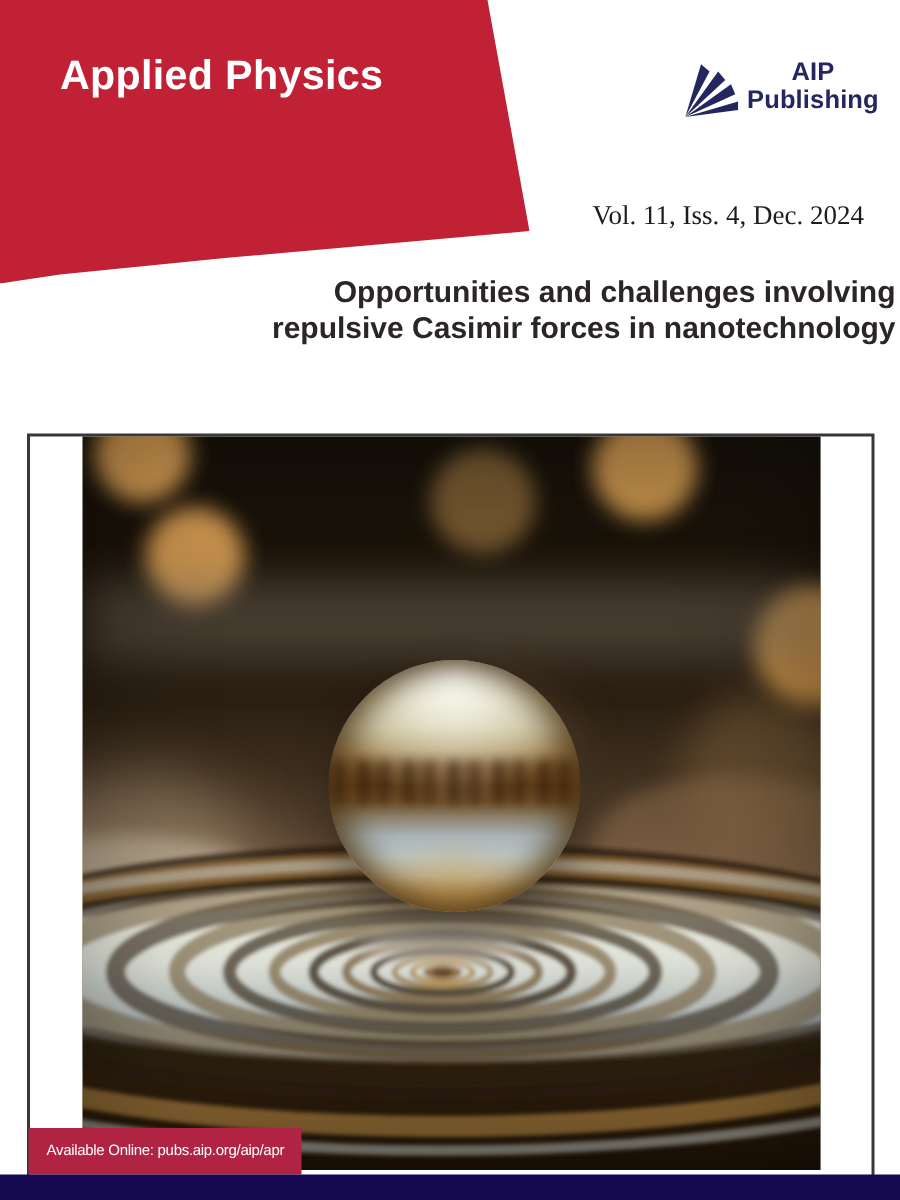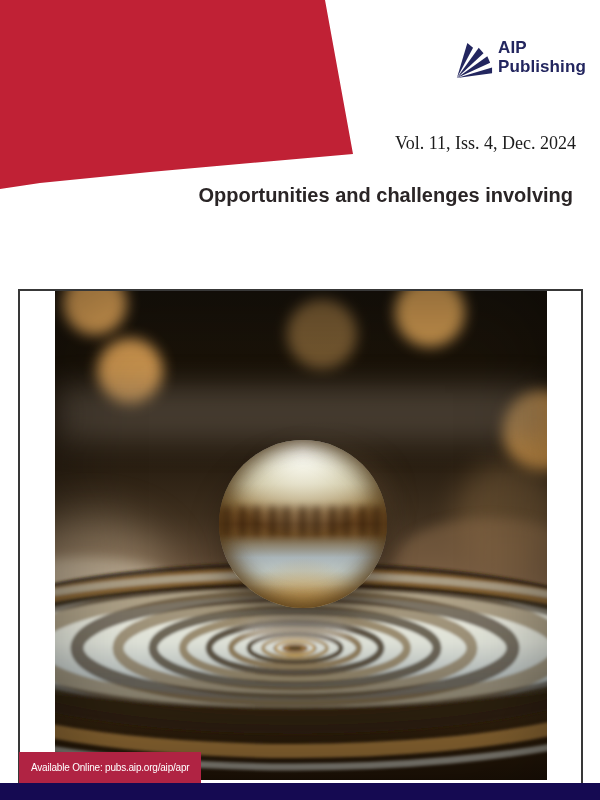--- a/index.html
+++ b/index.html
@@ -16,28 +16,28 @@
   }
   .banner-title{
     position:absolute;left:40px;top:33px;
     color:#ffffff;font-weight:bold;font-size:27.5px;line-height:33px;letter-spacing:.2px;
   }
   
   .logo{position:absolute;left:455px;top:38px;display:flex;align-items:flex-start;}
   .logo-fan{width:38px;height:40px;margin-top:2px;}
   .logo-text{
     margin-left:5px;color:var(--logo_navy,#23265f);
-    font-weight:bold;font-size:17px;line-height:19px;letter-spacing:.1px;
+    font-weight:bold;font-size:17px;line-height:19px;letter-spacing:.1px;text-align:center;
   }
   
   .issue{
     position:absolute;top:133px;right:24px;
     font-family:"Liberation Serif", serif;font-size:18px;color:var(--body_text,#1c1c1c);
   }
-  .article{position:absolute;top:184px;right:27px;text-align:right;margin-left:32px;}
+  .article{position:absolute;top:184px;right:3px;text-align:right;margin-left:32px;}
   .article-title{
     font-weight:bold;font-size:20px;line-height:23.5px;color:var(--title_text,#2a2526);
   }
   .article-authors{
     margin-top:6px;font-family:"Liberation Serif", serif;font-size:14.5px;color:var(--body_text,#1c1c1c);
   }
   
   .frame{
     position:absolute;left:18px;top:289px;width:565px;height:511px;
     box-sizing:border-box;border:2px solid var(--frame_border,#383838);background:#ffffff;
@@ -101,20 +101,21 @@
   .footer-bar{
     position:absolute;left:0;top:783px;width:600px;height:17px;z-index:6;
     background:var(--navy_bar,#150a52);
   }
 </style>
 </head>
 <body>
 
 <div class="banner">
   <div class="banner-title">
+    <div>Applied Physics</div>
   </div>
 </div>
 
 <div class="logo">
   <svg class="logo-fan" viewBox="0 0 40 42">
     <g fill="#23265f">
       <path d="M2 40 L13 3 L19 8 Z"></path>
       <path d="M2 40 L25 8 L30 14 Z"></path>
       <path d="M2 40 L34 17 L37 24 Z"></path>
       <path d="M2 40 L39 29 L39 35 Z"></path>
@@ -124,20 +125,21 @@
     <div>AIP</div>
     <div>Publishing</div>
   </div>
 </div>
 
 <div class="issue">Vol. 11, Iss. 4, Dec. 2024</div>
 
 <div class="article">
   <div class="article-title">
     <div>Opportunities and challenges involving</div>
+    <div>repulsive Casimir forces in nanotechnology</div>
   </div>
 </div>
 
 <div class="frame">
   <div class="photo" title="Reflective golden sphere levitating above concentric ripples on a liquid metal surface, warm bokeh lights in dark background">
     <div class="bokeh b1"></div>
     <div class="bokeh b2"></div>
     <div class="bokeh b3"></div>
     <div class="bokeh b4"></div>
     <div class="bokeh b5"></div>

